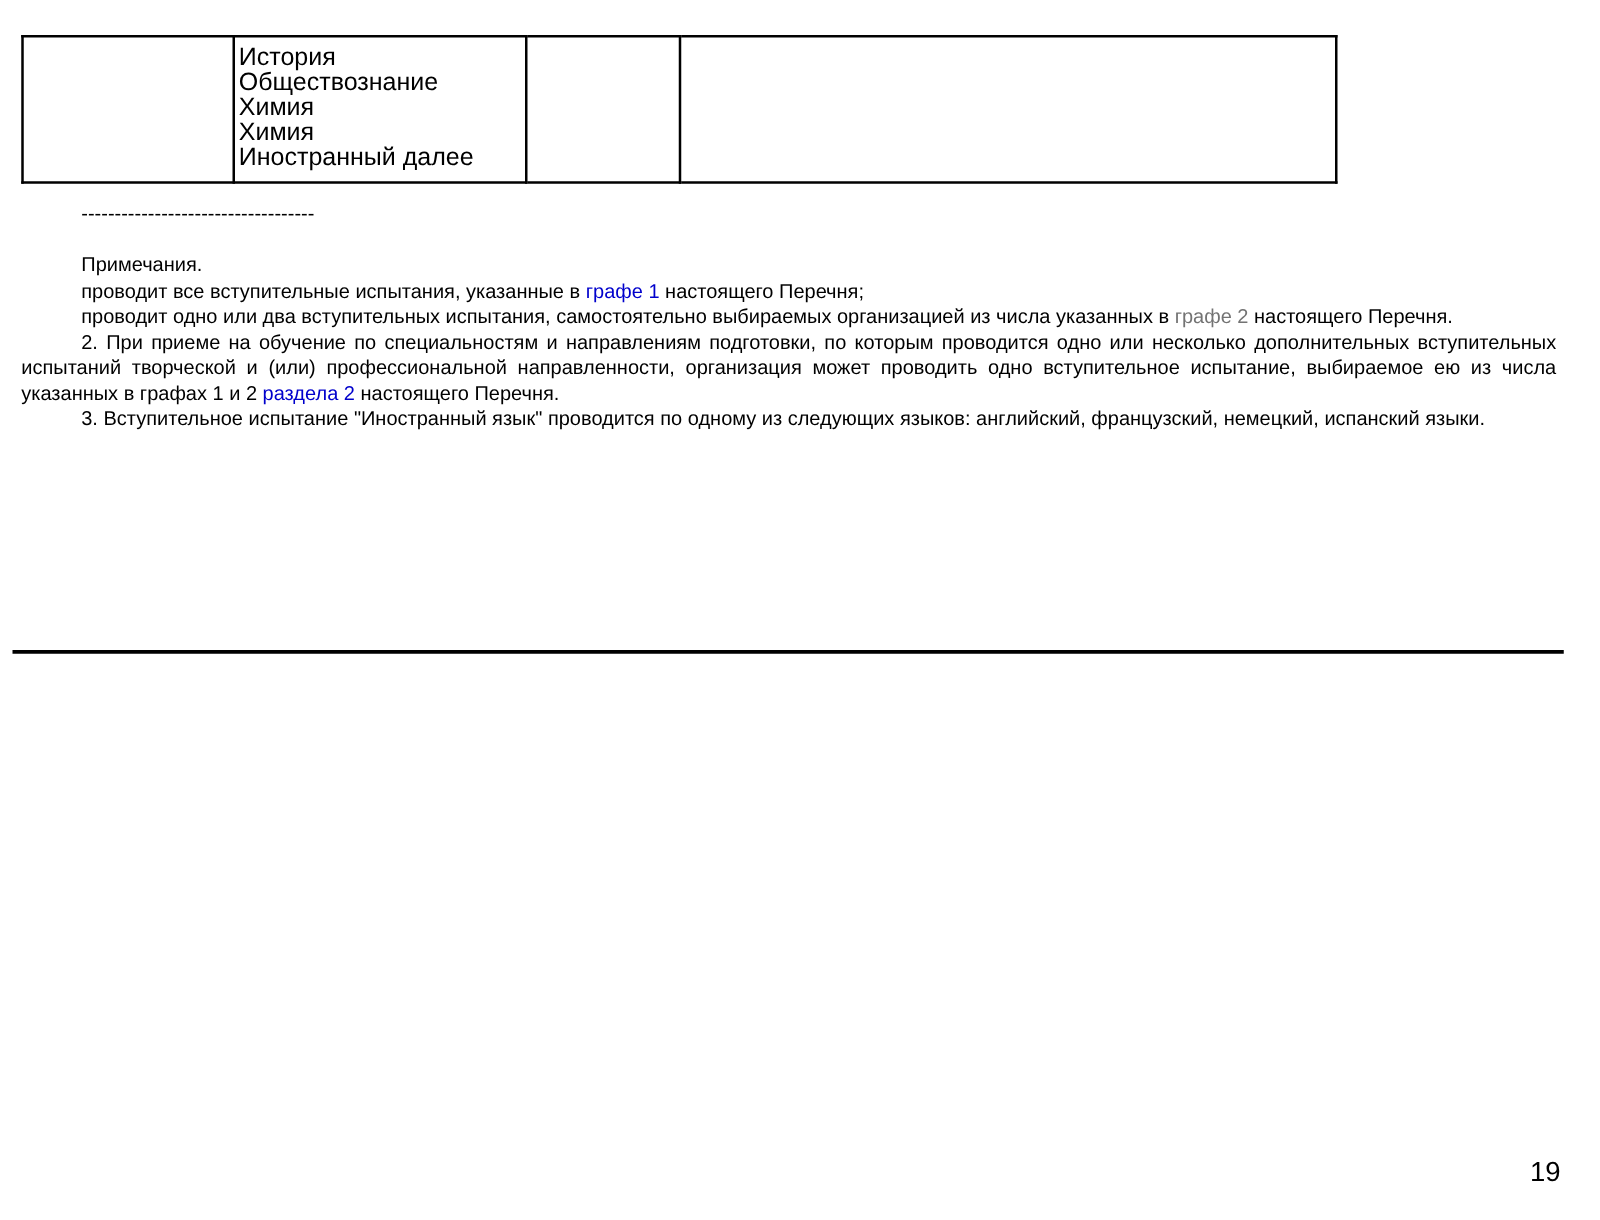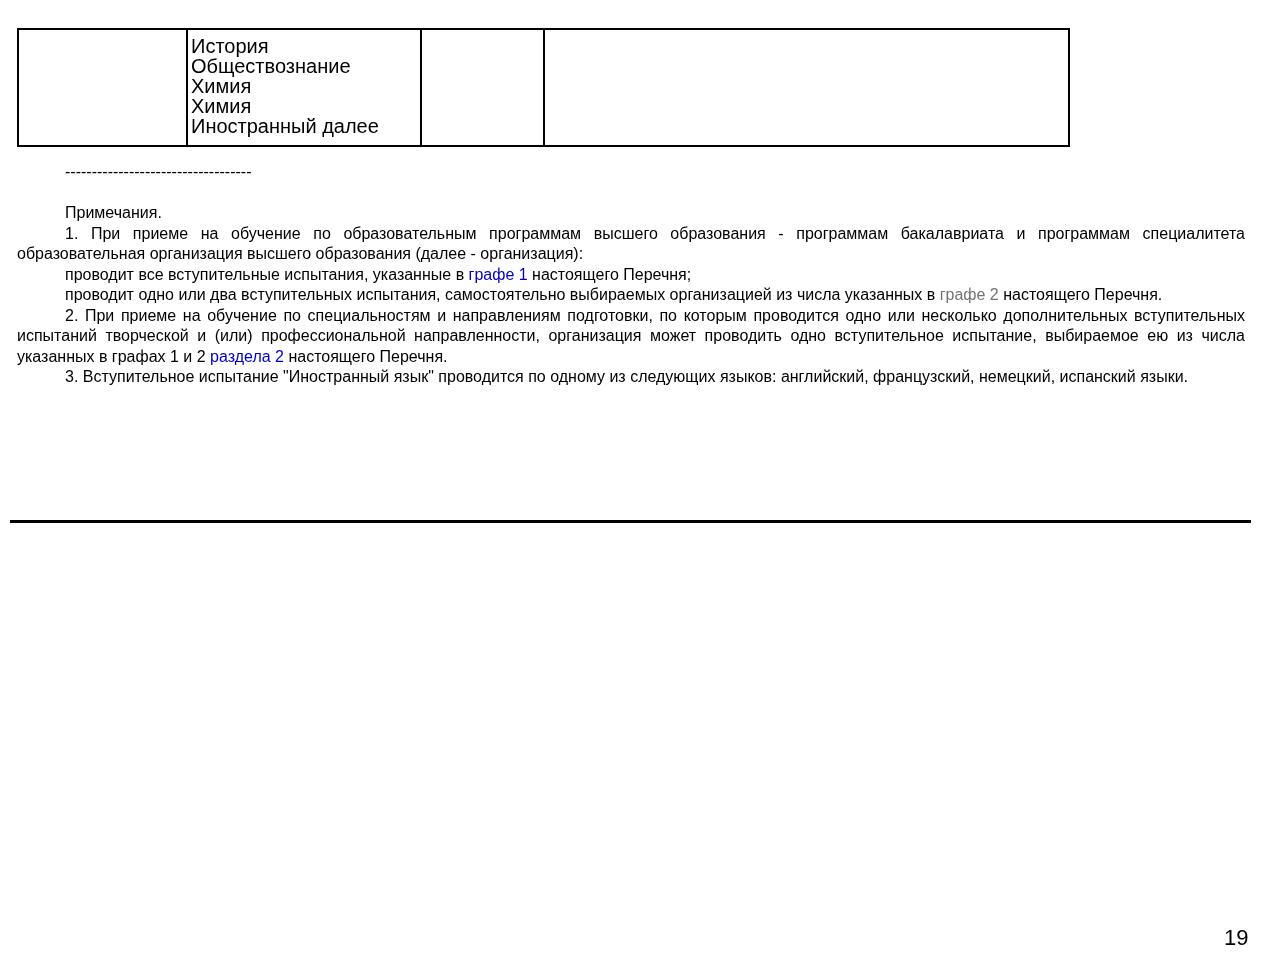--- a/index.html
+++ b/index.html
@@ -93,21 +93,20 @@
       <td></td>
       <td></td>
     </tr>
   </tbody>
     </table>
 
   <div class="notes-section">
       <p>-----------------------------------</p>
       <p class="blank"></p>
       <p>Примечания.</p>
-      <p>1. При приеме на обучение по образовательным программам высшего образования - программам бакалавриата и программам специалитета образовательная организация высшего образования (далее - организация):</p>
       <p>проводит все вступительные испытания, указанные в <span class="doclink" style="color: rgb(0, 0, 204);">графе 1</span> настоящего Перечня;</p>
       <p>проводит одно или два вступительных испытания, самостоятельно выбираемых организацией из числа указанных в <span class="doclink" style="color: #737373;">графе 2</span> настоящего Перечня.</p>
       <p>2. При приеме на обучение по специальностям и направлениям подготовки, по которым проводится одно или несколько дополнительных вступительных испытаний творческой и (или) профессиональной направленности, организация может проводить одно вступительное испытание, выбираемое ею из числа указанных в графах 1 и 2 <span class="doclink" style="color: rgb(0, 0, 204);">раздела 2</span> настоящего Перечня.</p>
       <p>3. Вступительное испытание "Иностранный язык" проводится по одному из следующих языков: английский, французский, немецкий, испанский языки.</p>
     </div>
 
   <div class="footer-line"></div>
 
   <div class="page-number">19</div>
 

